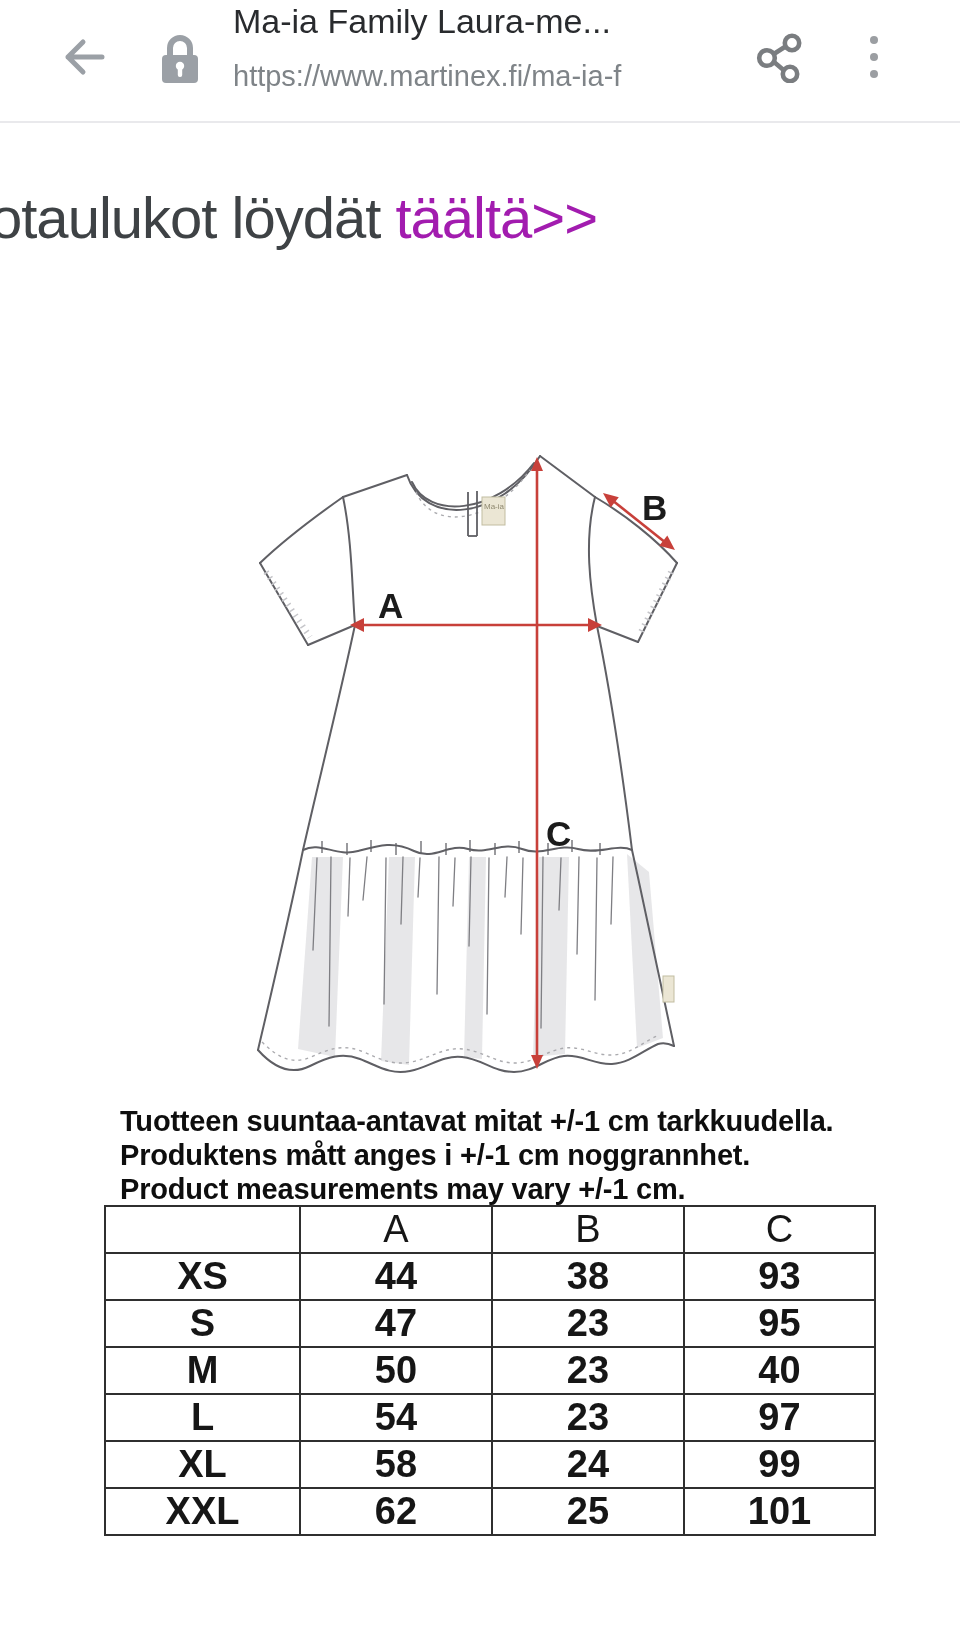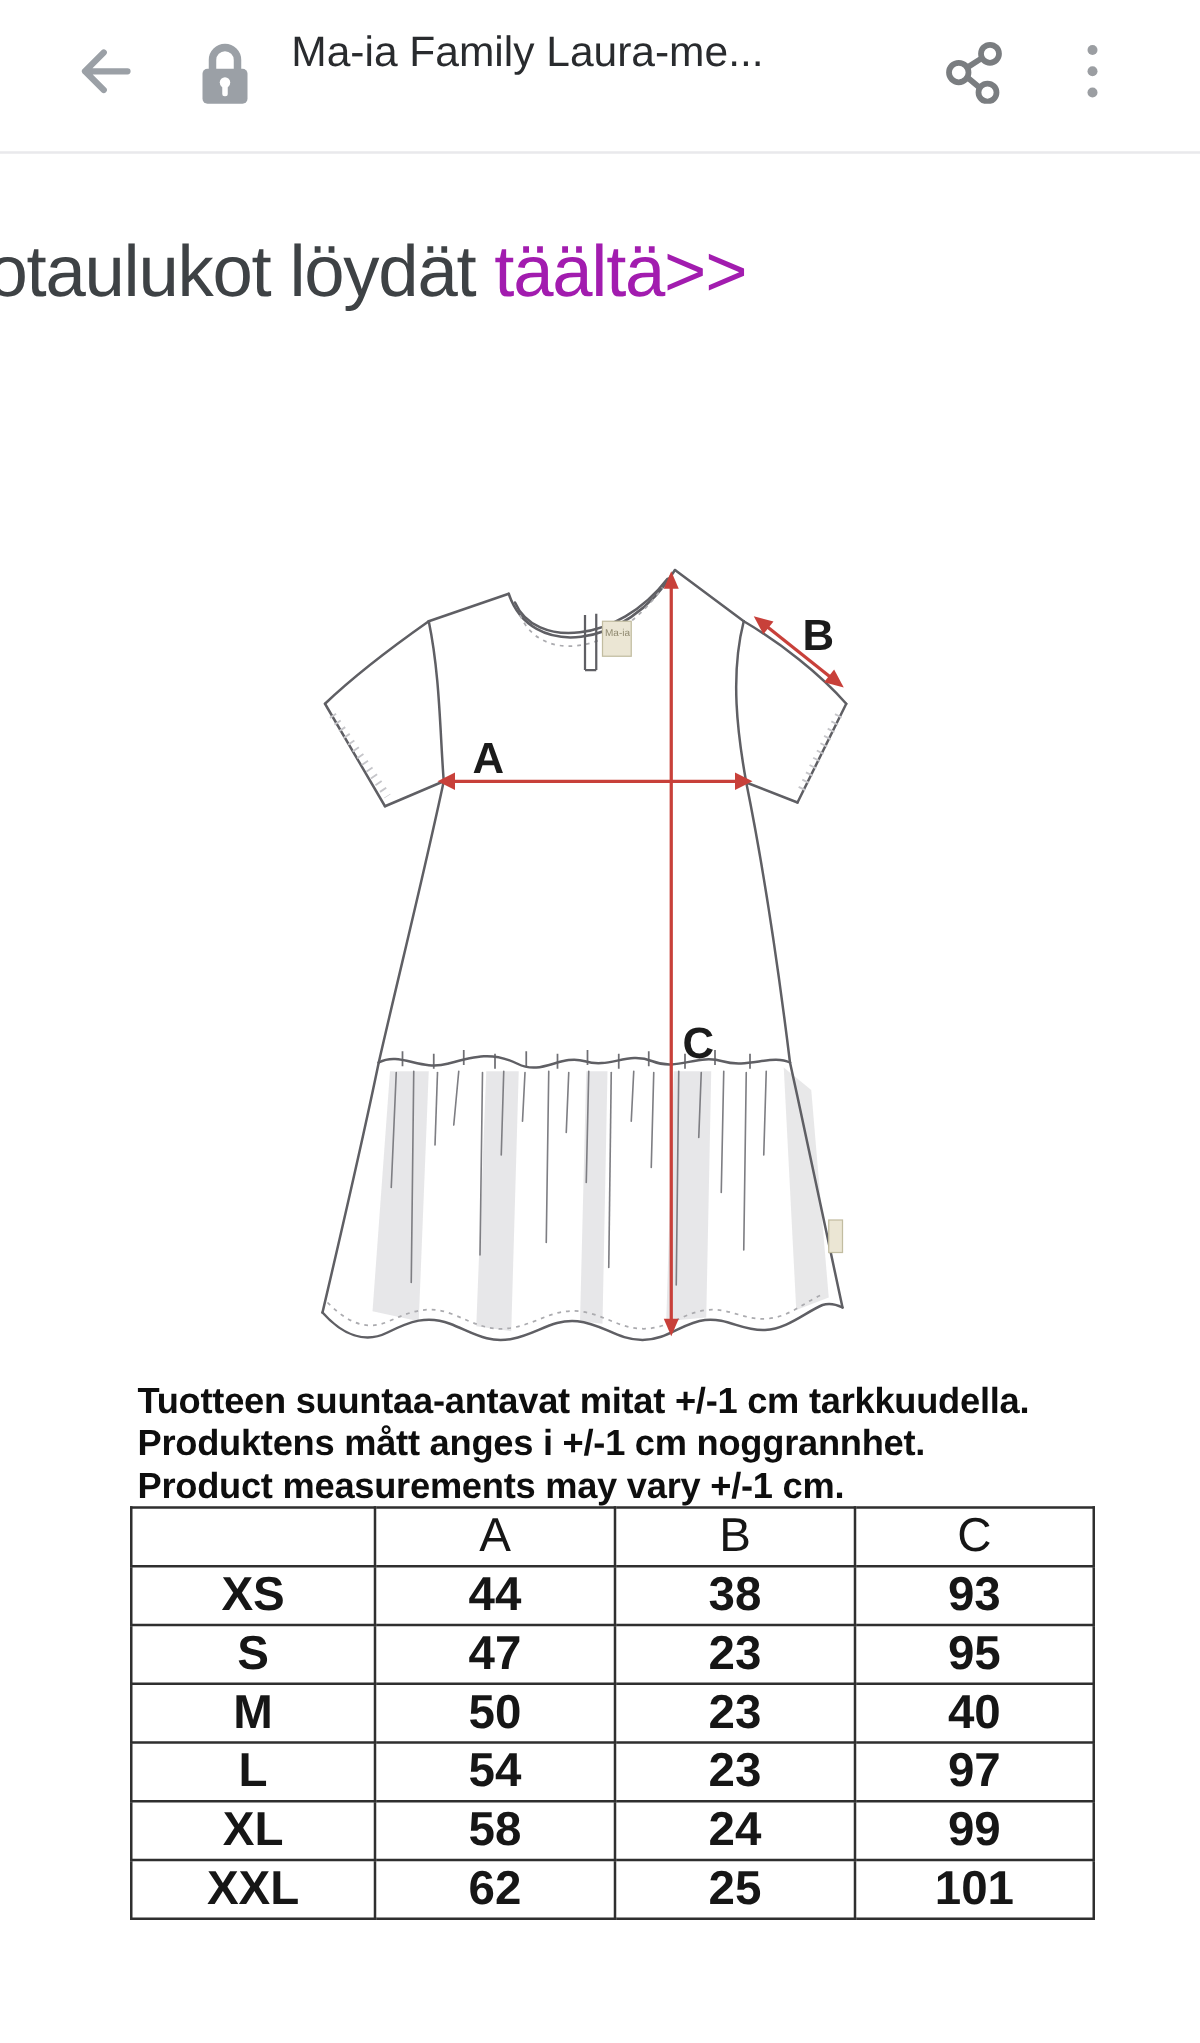--- a/index.html
+++ b/index.html
@@ -3,32 +3,32 @@
 <meta charset="utf-8">
 <style>
   html,body{margin:0;padding:0;background:#fff;}
   body{width:960px;height:1634px;overflow:hidden;font-family:"Liberation Sans",sans-serif;}
   .page{position:relative;width:960px;height:1634px;background:#fff;}
 
   
   .topbar{position:absolute;left:0;top:0;width:960px;height:121px;background:#fff;}
   .topbar-divider{position:absolute;left:0;top:121px;width:960px;height:2px;background:#e9e9ec;}
   .icon-abs{position:absolute;}
-  .page-title{position:absolute;left:233px;top:23px;font-size:34px;color:#292b2e;white-space:nowrap;}
+  .page-title{position:absolute;left:233px;top:2px;font-size:34px;color:#292b2e;white-space:nowrap;}
   .page-url{position:absolute;left:233px;top:60px;width:457px;font-size:29px;color:#7f8488;white-space:nowrap;overflow:hidden;}
 
   
   .heading{position:absolute;left:-10px;top:184px;font-size:58px;font-weight:300;letter-spacing:-1px;color:#3e4245;white-space:nowrap;}
   .heading a{color:#a21caf;text-decoration:none;}
 
   
   .dress-svg{position:absolute;left:205px;top:440px;}
 
   
-  .disclaimer{position:absolute;left:110px;top:1104px;font-size:29px;font-weight:600;color:#0e0e0e;line-height:34px;letter-spacing:-0.2px;}
+  .disclaimer{position:absolute;left:120px;top:1104px;font-size:29px;font-weight:600;color:#0e0e0e;line-height:34px;letter-spacing:-0.2px;}
 
   
   table.size-table{position:absolute;left:104px;top:1205px;width:770px;border-collapse:collapse;table-layout:fixed;}
   table.size-table th,table.size-table td{border:2px solid #2f2f2f;height:45px;text-align:center;vertical-align:middle;font-size:38px;font-weight:700;color:#161616;padding:0;}
   table.size-table th{font-weight:400;}
   col.c0{width:195px;} col.c1{width:192px;} col.c2{width:192px;} col.c3{width:191px;}
 </style>
 </head>
 <body>
 
@@ -41,20 +41,21 @@
     </svg>
 
     <svg class="icon-abs" style="left:157px;top:28px;" width="46" height="58" viewBox="0 0 46 58">
       <path d="M13,28 v-8 a10,10 0 0 1 20,0 v8" fill="none" stroke="#9ba0a6" stroke-width="6"></path>
       <rect x="5" y="27" width="36" height="28" rx="4" fill="#9ba0a6"></rect>
       <circle cx="23" cy="38" r="4.2" fill="#ffffff"></circle>
       <rect x="20.8" y="40" width="4.4" height="9" rx="2" fill="#ffffff"></rect>
     </svg>
 
     <div class="page-title">Ma-ia Family Laura-me...</div>
+    <div class="page-url">https://www.martinex.fi/ma-ia-f</div>
 
     <svg class="icon-abs" style="left:756px;top:31px;" width="52" height="52" viewBox="0 0 52 52">
       <g stroke="#7a7d80" stroke-width="4.6" fill="none">
         <circle cx="36" cy="12" r="7.2"></circle>
         <circle cx="11" cy="27" r="7.8"></circle>
         <circle cx="34" cy="43" r="7.2"></circle>
         <path d="M17.8,23 L29.5,15.5 M18,31 L27.8,39.2"></path>
       </g>
     </svg>
 

